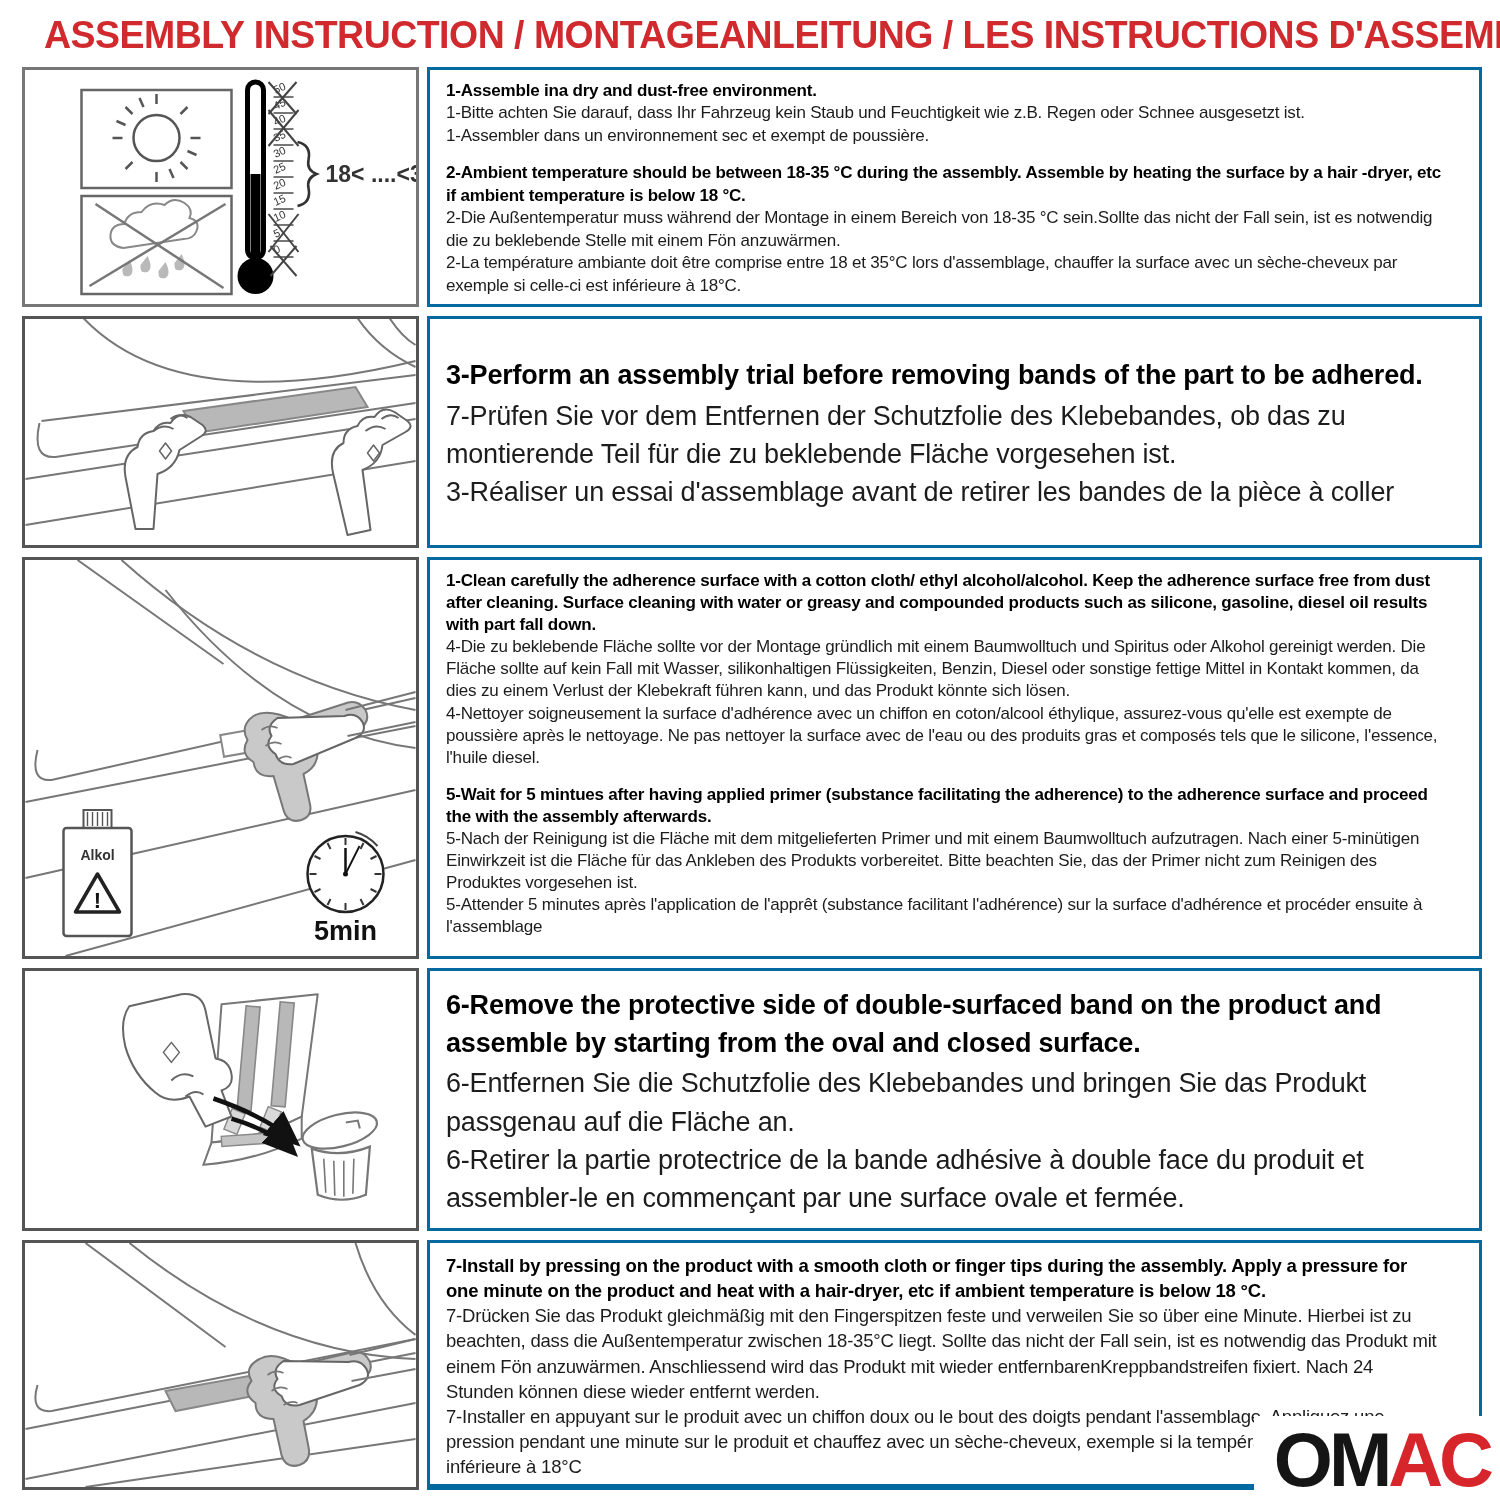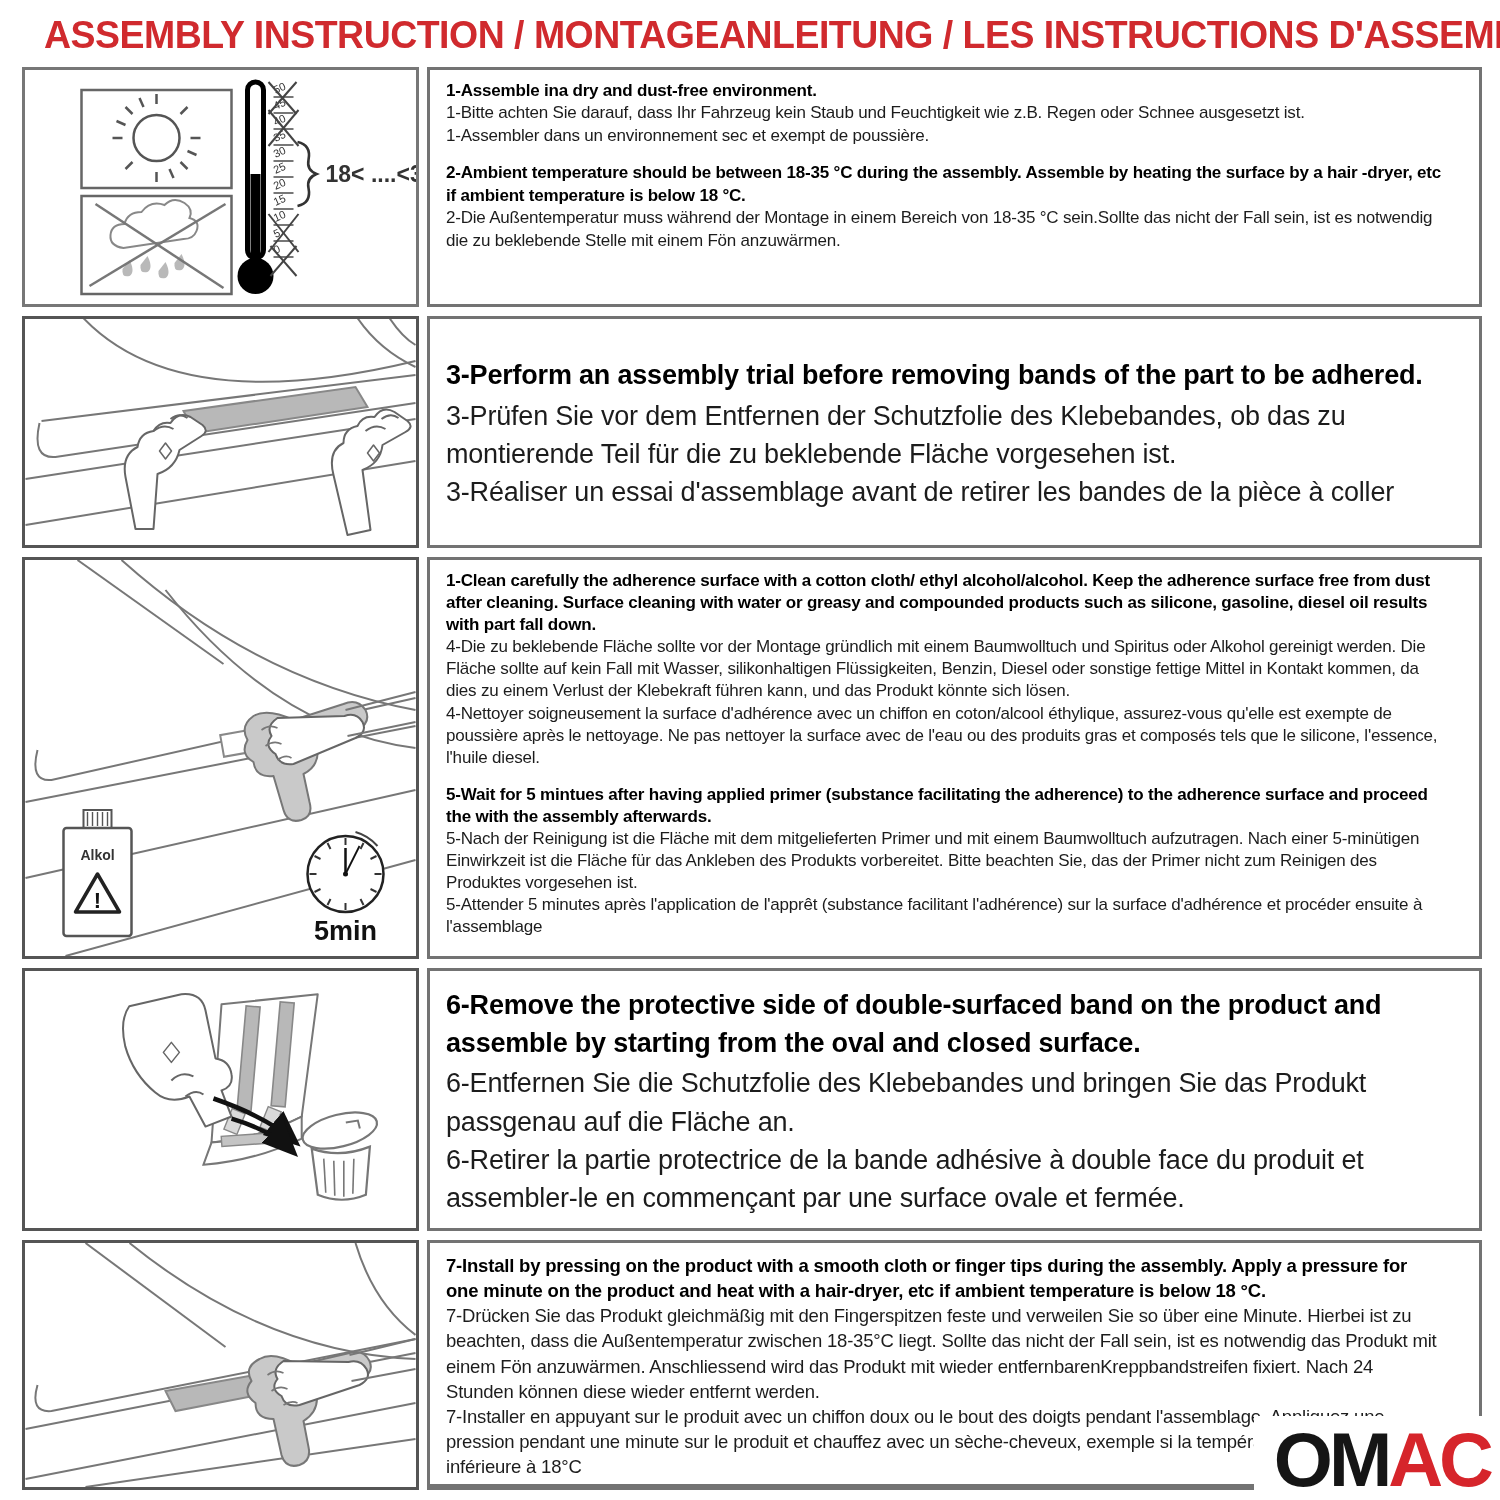--- a/index.html
+++ b/index.html
@@ -13,21 +13,21 @@
     margin:4px 0 10px 22px;
   }
 
   .row { display:flex; gap:8px; margin-bottom:9px; align-items:stretch; }
   .illus {
     flex:none; width:397px; border:3px solid #555; background:#fff;
     display:flex; align-items:center; justify-content:center; overflow:hidden;
   }
   .illus svg { width:100%; height:100%; display:block; }
   .panel {
-    flex:1; border:3px solid #737373; background:#fff;
+    flex:1; border:3px solid #0369a1; background:#fff;
     padding:10px 36px 6px 16px; display:flex; flex-direction:column;
   }
   .panel.center { justify-content:center; }
 
   .r1 { height:240px; }
   .r2 { height:232px; }
   .r3 { height:402px; }
   .r4 { height:263px; }
   .r5 { height:250px; }
   .r5 .panel { border-bottom-width:6px; }
@@ -142,20 +142,21 @@
           <text x="300" y="112" font-size="23" font-weight="bold" fill="#333">18&lt; ....&lt;35 C</text>
         </g>
       </svg>
     </div>
     <div class="panel fs-s">
       <p class="b">1-Assemble ina dry and dust-free environment.</p>
       <p>1-Bitte achten Sie darauf, dass Ihr Fahrzeug kein Staub und Feuchtigkeit wie z.B. Regen oder Schnee ausgesetzt ist.</p>
       <p>1-Assembler dans un environnement sec et exempt de poussière.</p>
       <p class="b gap">2-Ambient temperature should be between 18-35 °C  during the assembly. Assemble by heating the surface by a hair -dryer, etc if ambient temperature is below 18 °C.</p>
       <p>2-Die Außentemperatur muss während der Montage in einem Bereich von 18-35 °C  sein.Sollte das nicht der Fall sein, ist es notwendig die zu beklebende Stelle mit einem Fön anzuwärmen.</p>
+      <p>2-La température ambiante doit être comprise entre 18 et 35°C lors d'assemblage, chauffer la surface avec un sèche-cheveux par exemple si celle-ci est inférieure à 18°C.</p>
     </div>
   </div>
 
   <div class="row r2">
     <div class="illus">
       <svg viewBox="0 0 390 226">
         <g fill="none" stroke="#777" stroke-width="2">
           <path d="M55,-4 Q150,100 390,42"></path>
           <path d="M330,-4 Q352,30 390,48"></path>
           <path d="M362,-4 Q376,18 390,26"></path>
@@ -176,21 +177,21 @@
         <g fill="#fff" stroke="#666" stroke-width="2" stroke-linejoin="round">
           <path d="M322,216 l-14,-60 q-6,-24 10,-32 q0,-14 14,-17 q5,-11 17,-9 q8,-12 20,-5 l13,9 q7,6 -2,11 l-23,13 q-2,18 -20,25 l8,60 z"></path>
           <path d="M340,112 q10,-8 20,-2" fill="none"></path>
           <path d="M356,100 q9,-7 17,-1" fill="none"></path>
           <polygon points="342,134 348,126 354,134 348,142" fill="#fff" stroke="#666" stroke-width="1.5"></polygon>
         </g>
       </svg>
     </div>
     <div class="panel fs-l center">
       <p class="b">3-Perform an assembly trial before removing bands of the part to be adhered.</p>
-      <p>3-Prüfen Sie vor dem Entfernen der Schutzfolie des Klebebandes, ob das zu montierende Teil für die zu beklebende Fläche vorgesehen ist.</p>
+      <p>7-Prüfen Sie vor dem Entfernen der Schutzfolie des Klebebandes, ob das zu montierende Teil für die zu beklebende Fläche vorgesehen ist.</p>
       <p>3-Réaliser un essai d'assemblage avant de retirer les bandes de la pièce à coller</p>
     </div>
   </div>
 
   <div class="row r3">
     <div class="illus">
       <svg viewBox="0 0 390 396">
         <g fill="none" stroke="#777" stroke-width="2">
           <path d="M52,0 L198,104"></path>
           <path d="M96,0 Q230,120 390,150"></path>

